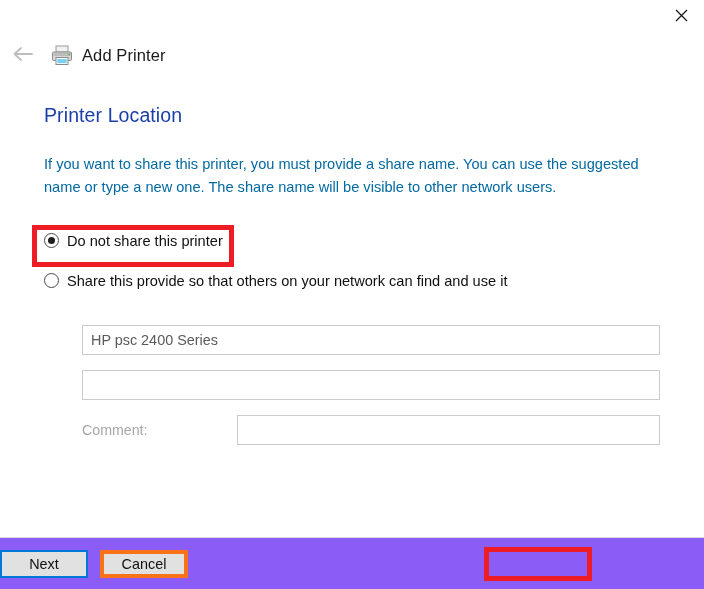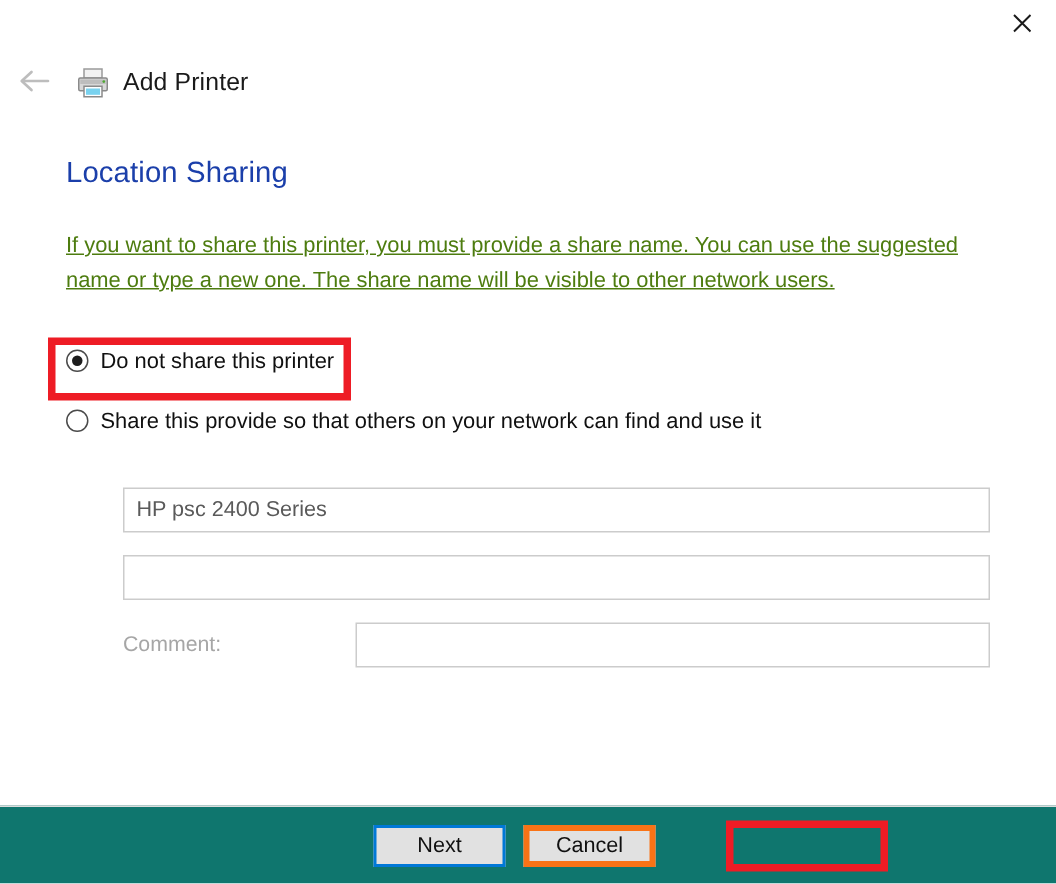--- a/index.html
+++ b/index.html
@@ -95,23 +95,22 @@
     font-weight: normal;
     color: #1b3faa;
     letter-spacing: 0.1px;
   }
 
   #description {
     margin: 0;
     padding-top: 26px;
     font-size: 14.6px;
     line-height: 23px;
-    color: #4d7c0f;
+    color: #0369a1;
     max-width: 604px;
-    text-decoration: underline;
   }
 
   
   #options {
     margin-top: 34px;
     position: relative;
   }
   .option-row {
     display: flex;
     align-items: flex-start;
@@ -189,25 +188,25 @@
     color: #5a5a5a;
     padding: 0 8px;
     outline: none;
   }
   .field-input::placeholder { color: #b5b5b5; }
 
   
   #footer {
     flex: 0 0 51px;
     height: 51px;
-    background: #0f766e;
+    background: #8b5cf6;
     border-top: 1px solid #dcdcdc;
     display: flex;
     align-items: center;
-    justify-content: center;
+    justify-content: flex-start;
     padding-right: 18px;
     position: relative;
   }
   .dlg-button {
     height: 28px;
     min-width: 88px;
     box-sizing: border-box;
     font-family: "Liberation Sans", sans-serif;
     font-size: 14.4px;
     color: #101010;
@@ -266,21 +265,21 @@
         <rect x="7.3" y="16" width="9.4" height="4.2" fill="#79d2ef"></rect>
         <circle cx="19.2" cy="11.4" r="0.9" fill="#4fa832"></circle>
       </svg>
     </span>
 
     <span id="app-title">Add Printer</span>
   </div>
 
   <div id="content">
 
-    <h1 id="page-heading">Location Sharing</h1>
+    <h1 id="page-heading">Printer Location</h1>
 
     <p id="description">If you want to share this printer, you must provide a share name. You can use the suggested name or type a new one. The share name will be visible to other network users.</p>
 
     <div id="options">
 
       <div class="option-row">
         <span class="radio checked"></span>
         <span class="option-label">Do not share this printer</span>
       </div>
 

